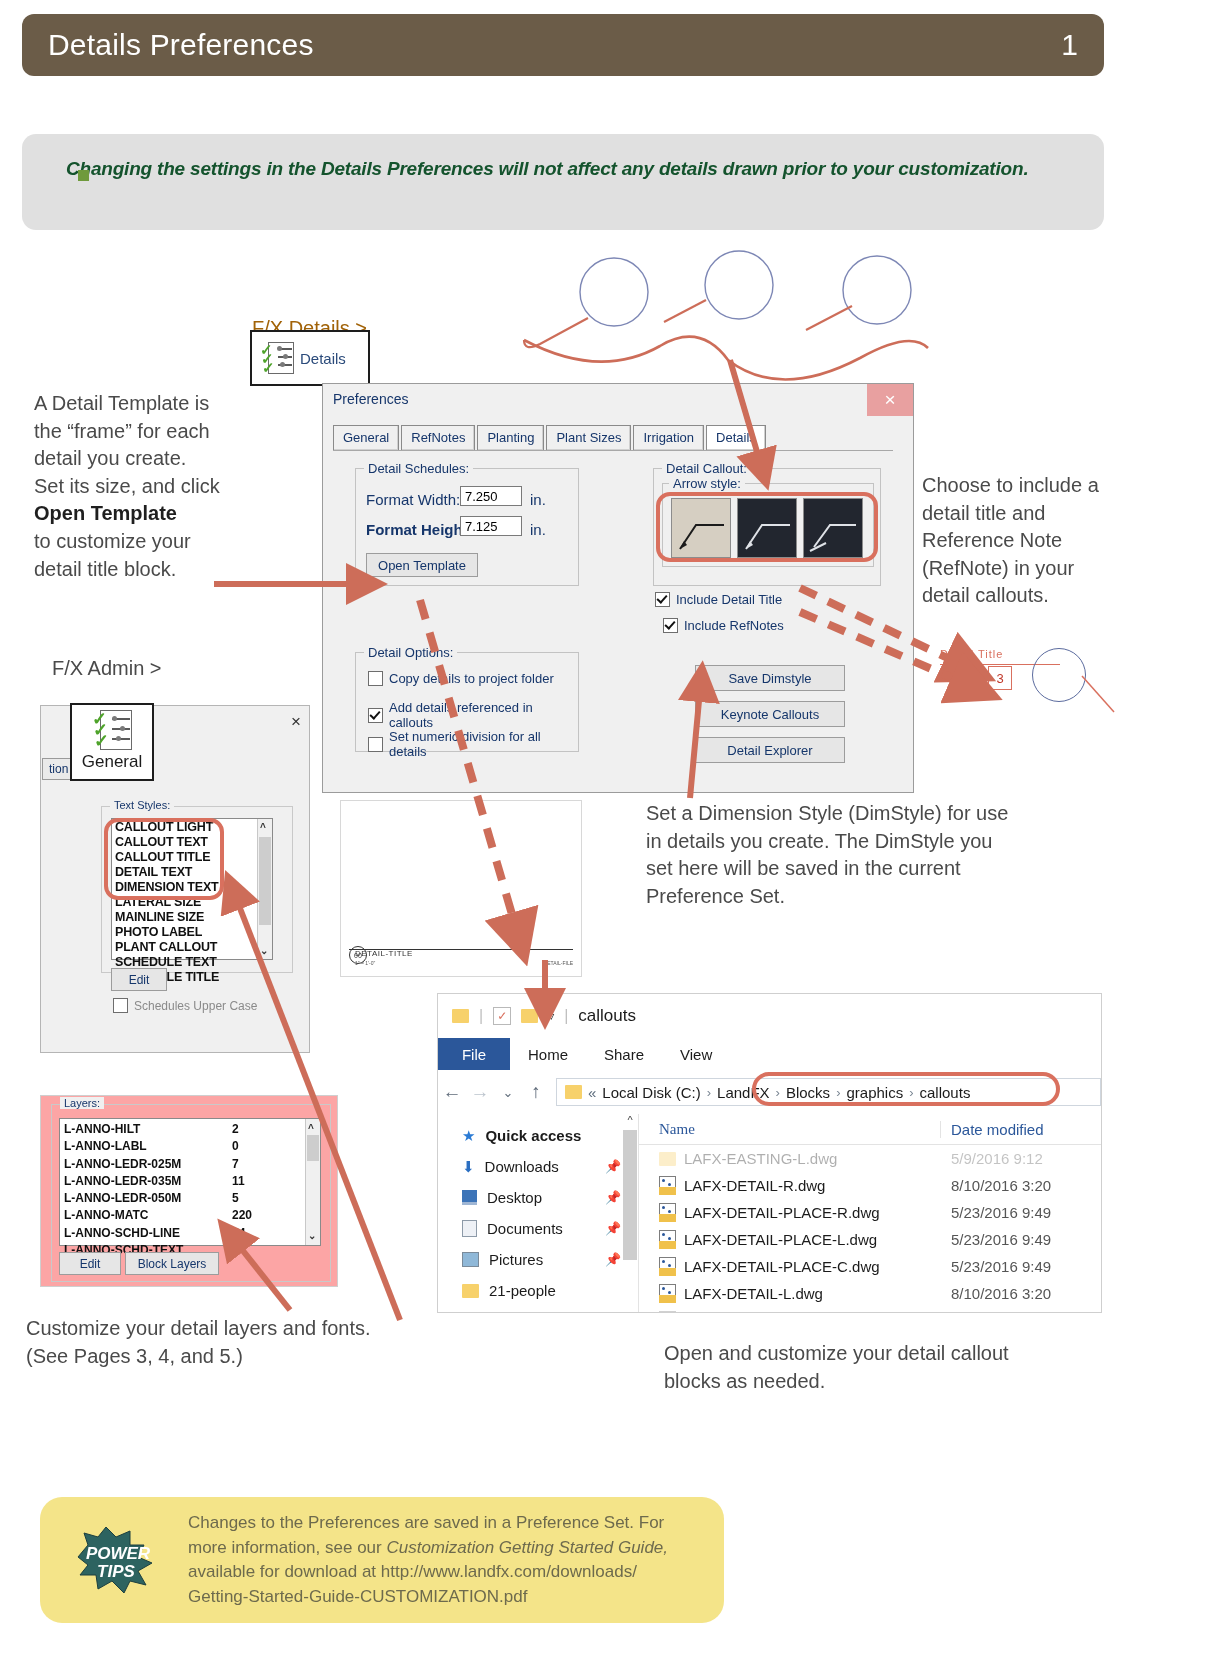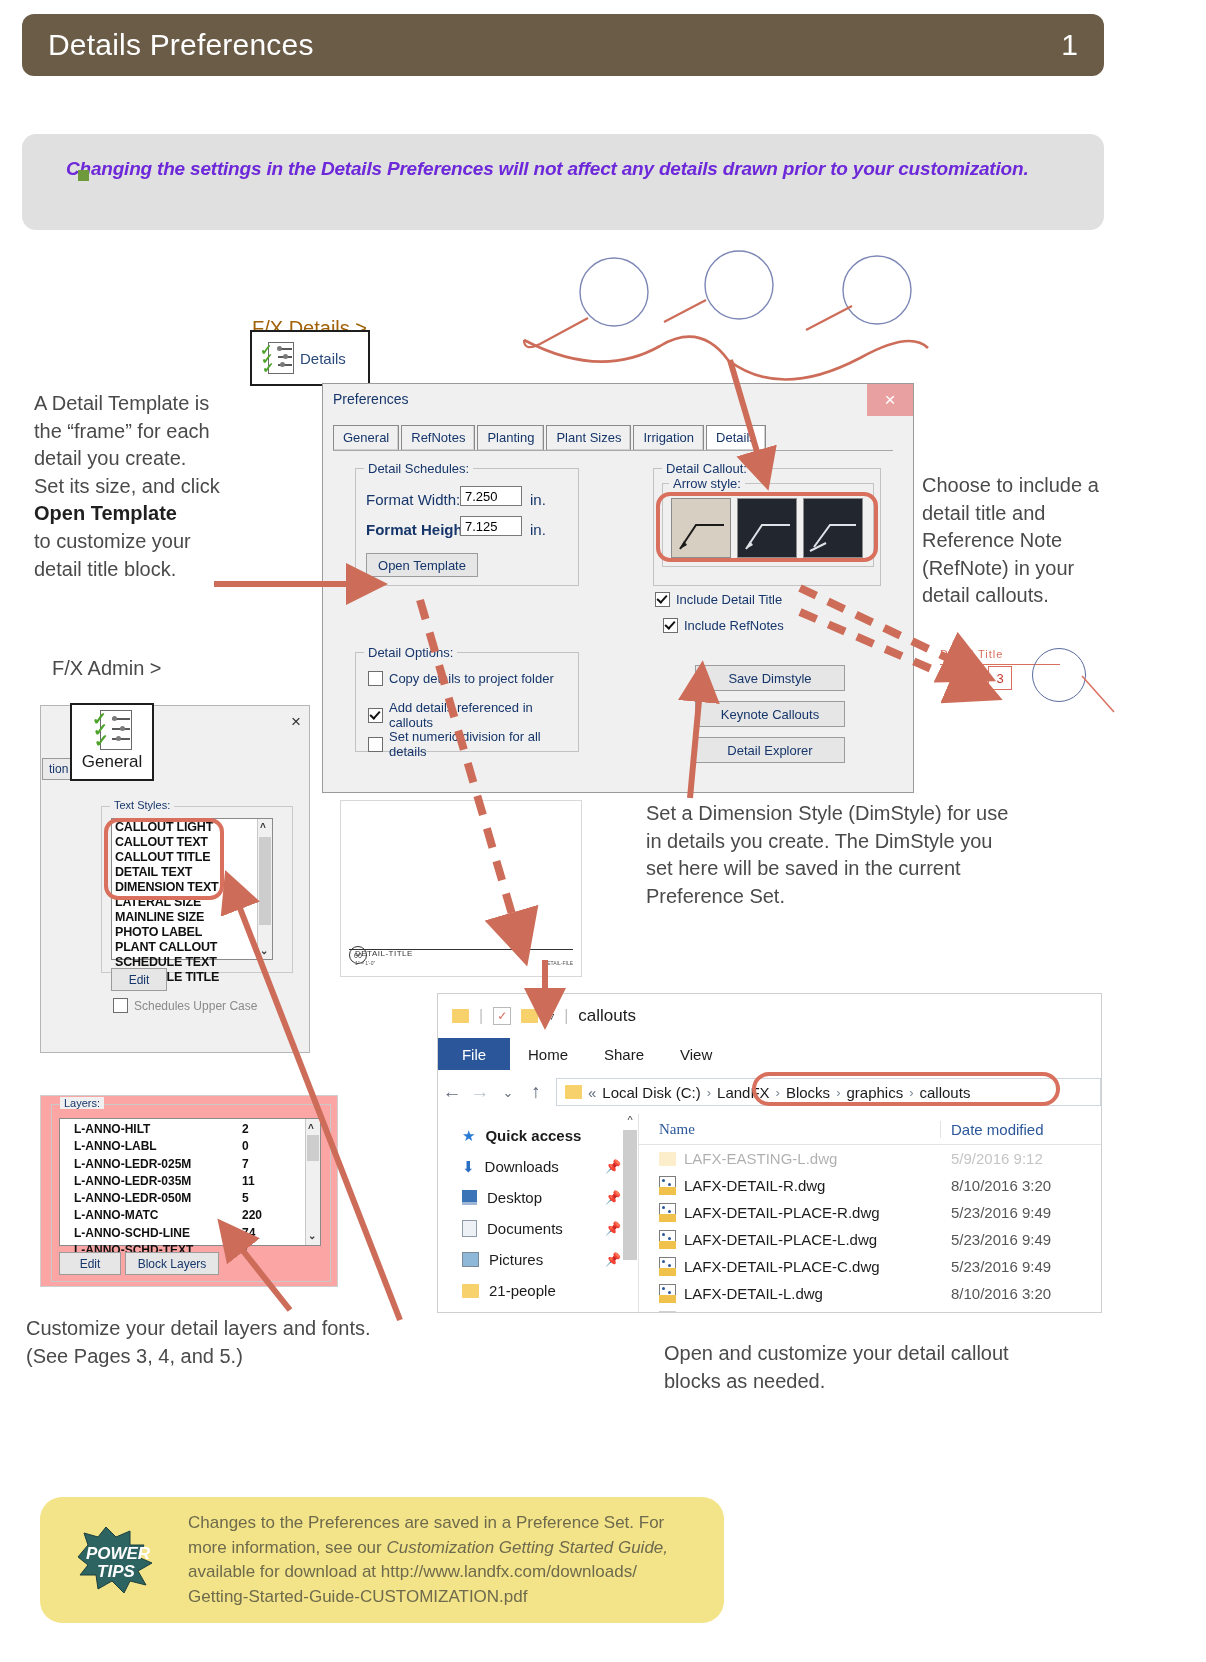--- a/index.html
+++ b/index.html
@@ -25,21 +25,21 @@
   
   #note-bar{
     left:22px;top:134px;width:1082px;height:96px;
     background:#e0e0e0;border-radius:14px;
     box-sizing:border-box;padding:22px 30px 0 44px;
   }
   #note-bullet{
     position:absolute;left:56px;top:36px;width:11px;height:11px;background:#6f9a3c;
   }
   #note-text{
-    font-size:19px;font-weight:bold;font-style:italic;color:#6d28d9;
+    font-size:19px;font-weight:bold;font-style:italic;color:#14532d;
     line-height:1.35;letter-spacing:-.2px;
   }
 
   
   .anno{font-size:20px;line-height:1.38;color:#4a4a4a;}
 
   
   #fx-details-label{left:252px;top:296px;font-size:20px;color:#a16207;margin-top:19px;}
   #fx-details-btn{
     left:250px;top:330px;width:120px;height:56px;
@@ -125,21 +125,21 @@
   #ts-list{position:absolute;left:70px;top:112px;width:162px;height:142px;background:#fff;border:1px solid #8a8a8a;
     font-size:12.5px;color:#101010;font-weight:bold;letter-spacing:-.2px;padding:1px 0 0 3px;box-sizing:border-box;line-height:15px;}
   .sb{position:absolute;background:#f0f0f0;border-left:1px solid #c8c8c8;width:14px;}
   .sb .thumb{position:absolute;left:1px;width:12px;background:#cdcdcd;}
   .sb .ar{position:absolute;left:2px;font-size:10px;color:#333;}
   #layers-dialog{left:40px;top:1095px;width:298px;height:192px;background:#fca5a5;border:1px solid #cfcfcf;box-sizing:border-box;}
   #layers-group{position:absolute;left:10px;top:8px;width:278px;height:176px;border:1px solid #c9c9c9;}
   #layers-list{position:absolute;left:18px;top:22px;width:262px;height:128px;background:#fff;border:1px solid #8a8a8a;
     font-size:12px;color:#101010;font-weight:bold;box-sizing:border-box;padding:2px 0 0 4px;line-height:17.3px;}
   .layer-row{display:flex;}
-  .layer-row .ln{width:168px;margin-left:10px;}
+  .layer-row .ln{width:168px;}
   .layer-row .lv{width:40px;}
 
   
   #explorer{
     left:437px;top:993px;width:665px;height:320px;background:#ffffff;
     border:1px solid #cfcfcf;box-sizing:border-box;overflow:hidden;
   }
   #exp-titlebar{position:absolute;left:0;top:0;right:0;height:44px;background:#ffffff;
     display:flex;align-items:center;padding-left:14px;gap:10px;}
   #exp-title{font-size:17px;color:#1b1b1b;}

